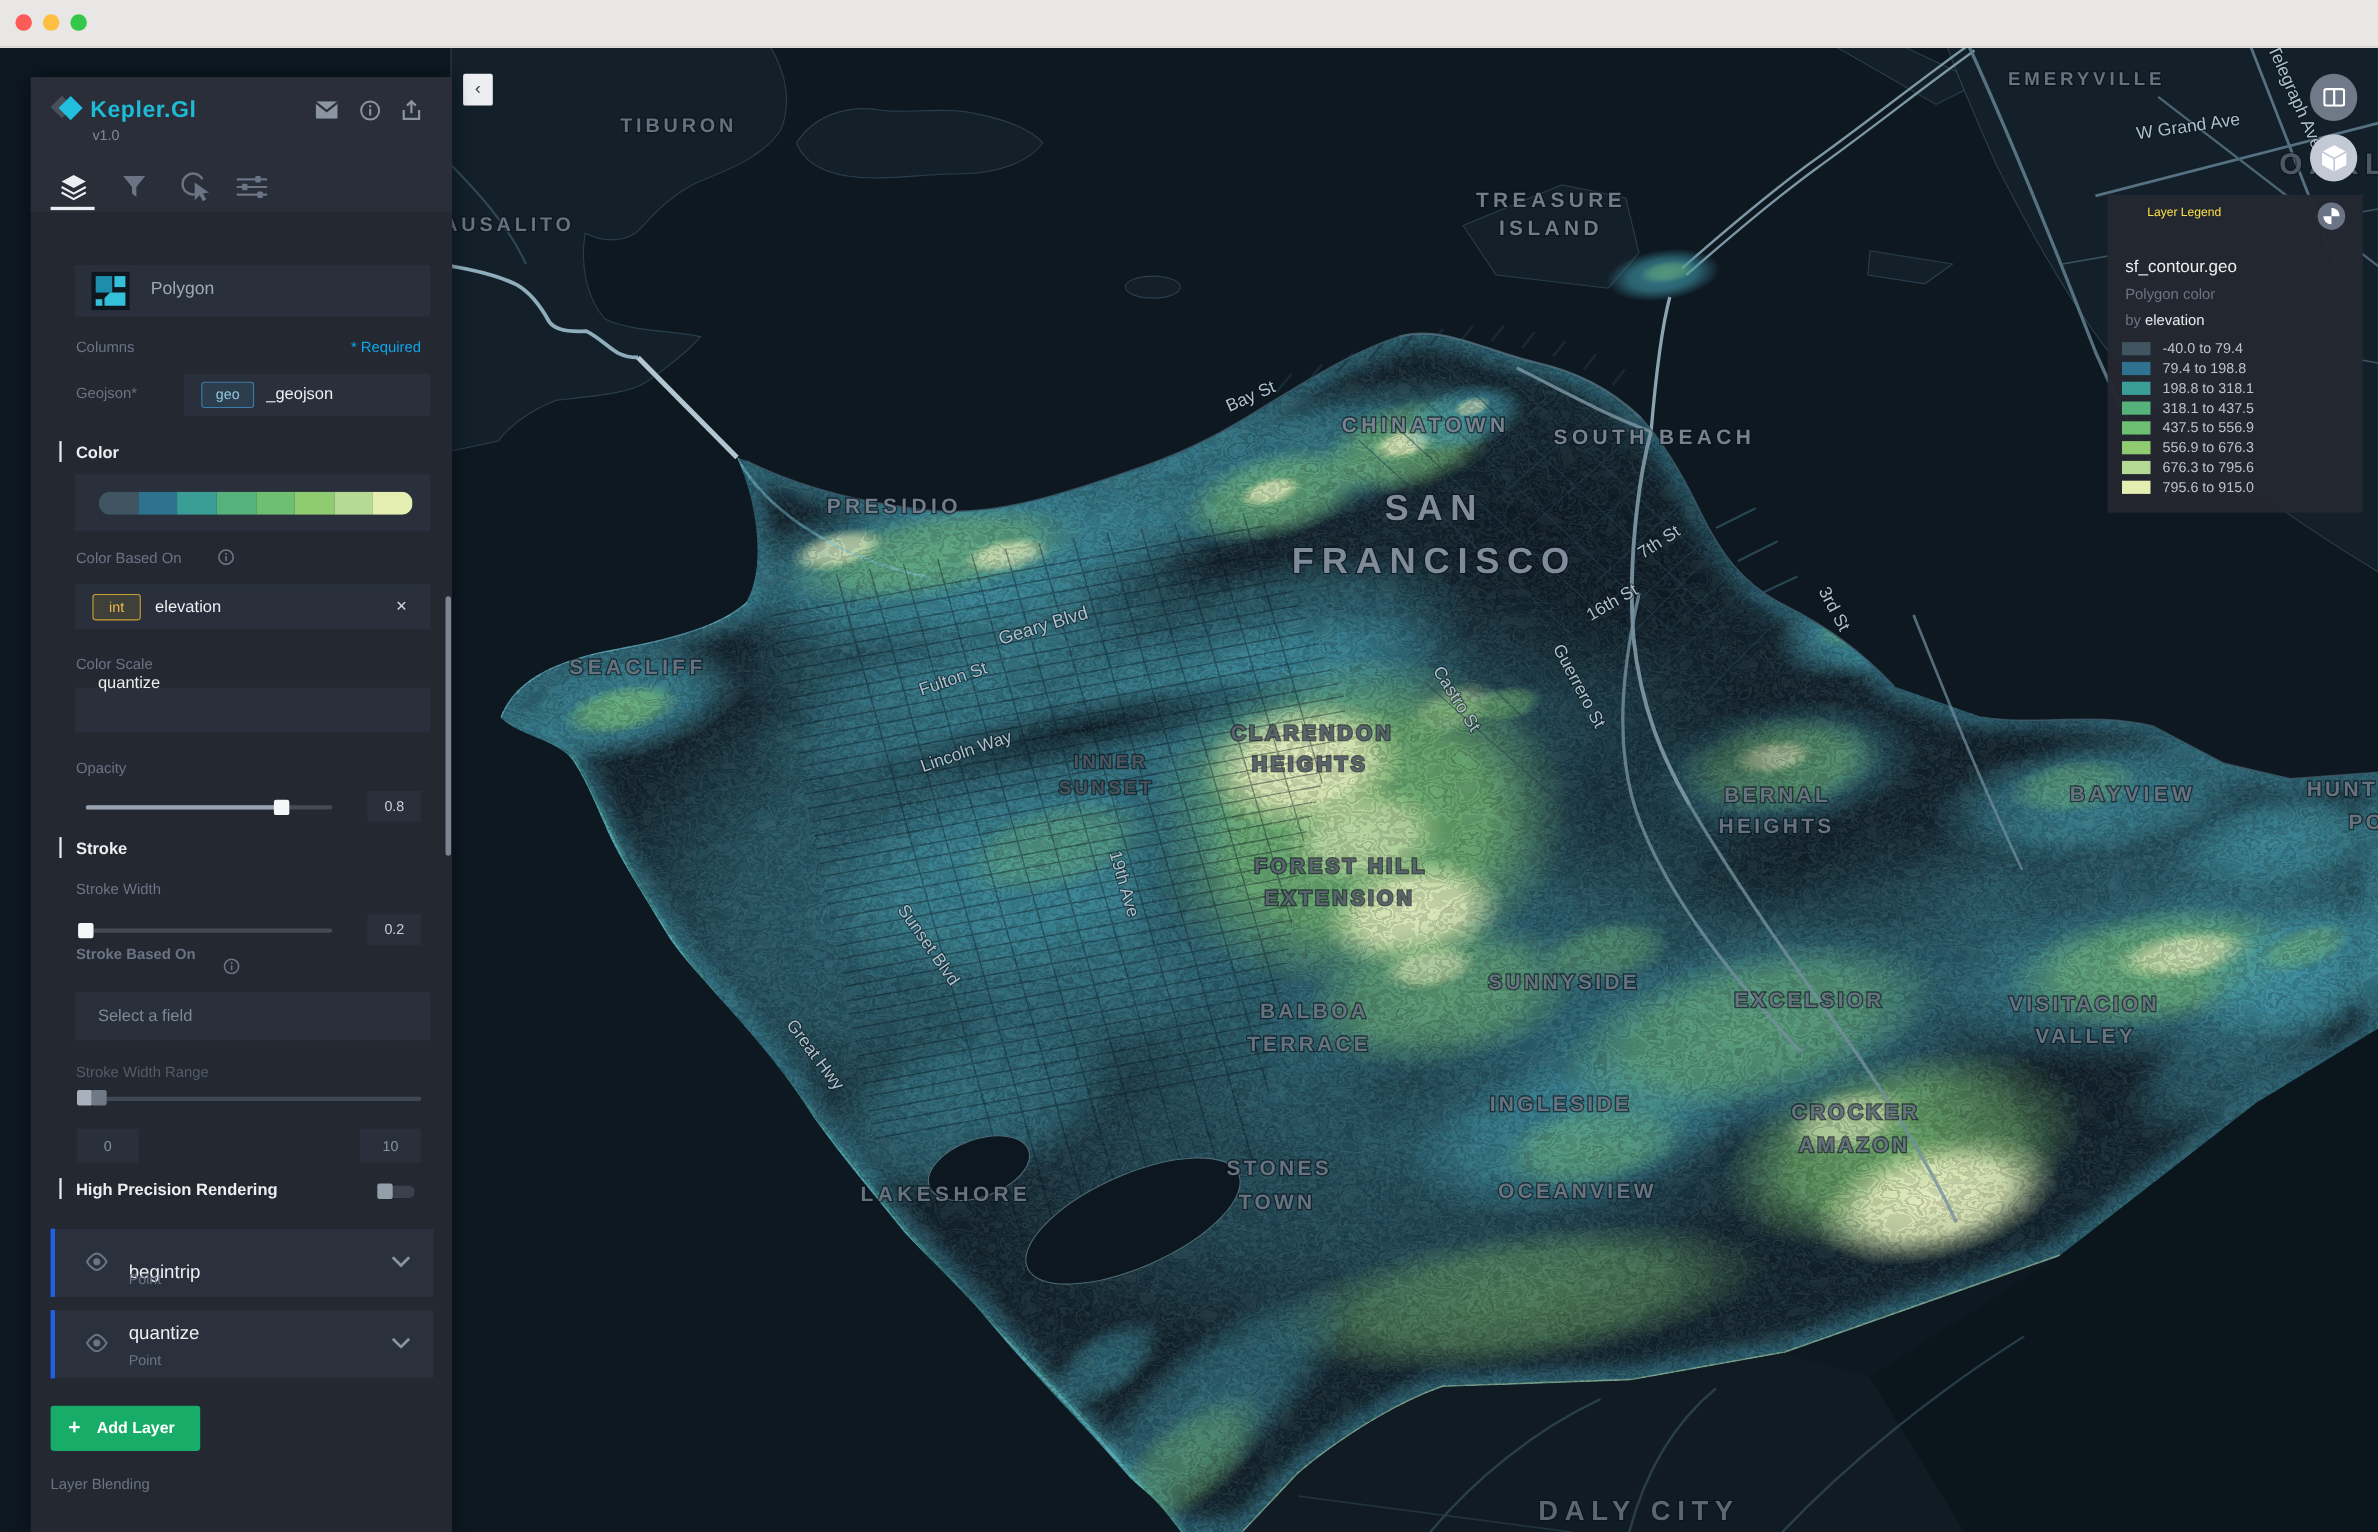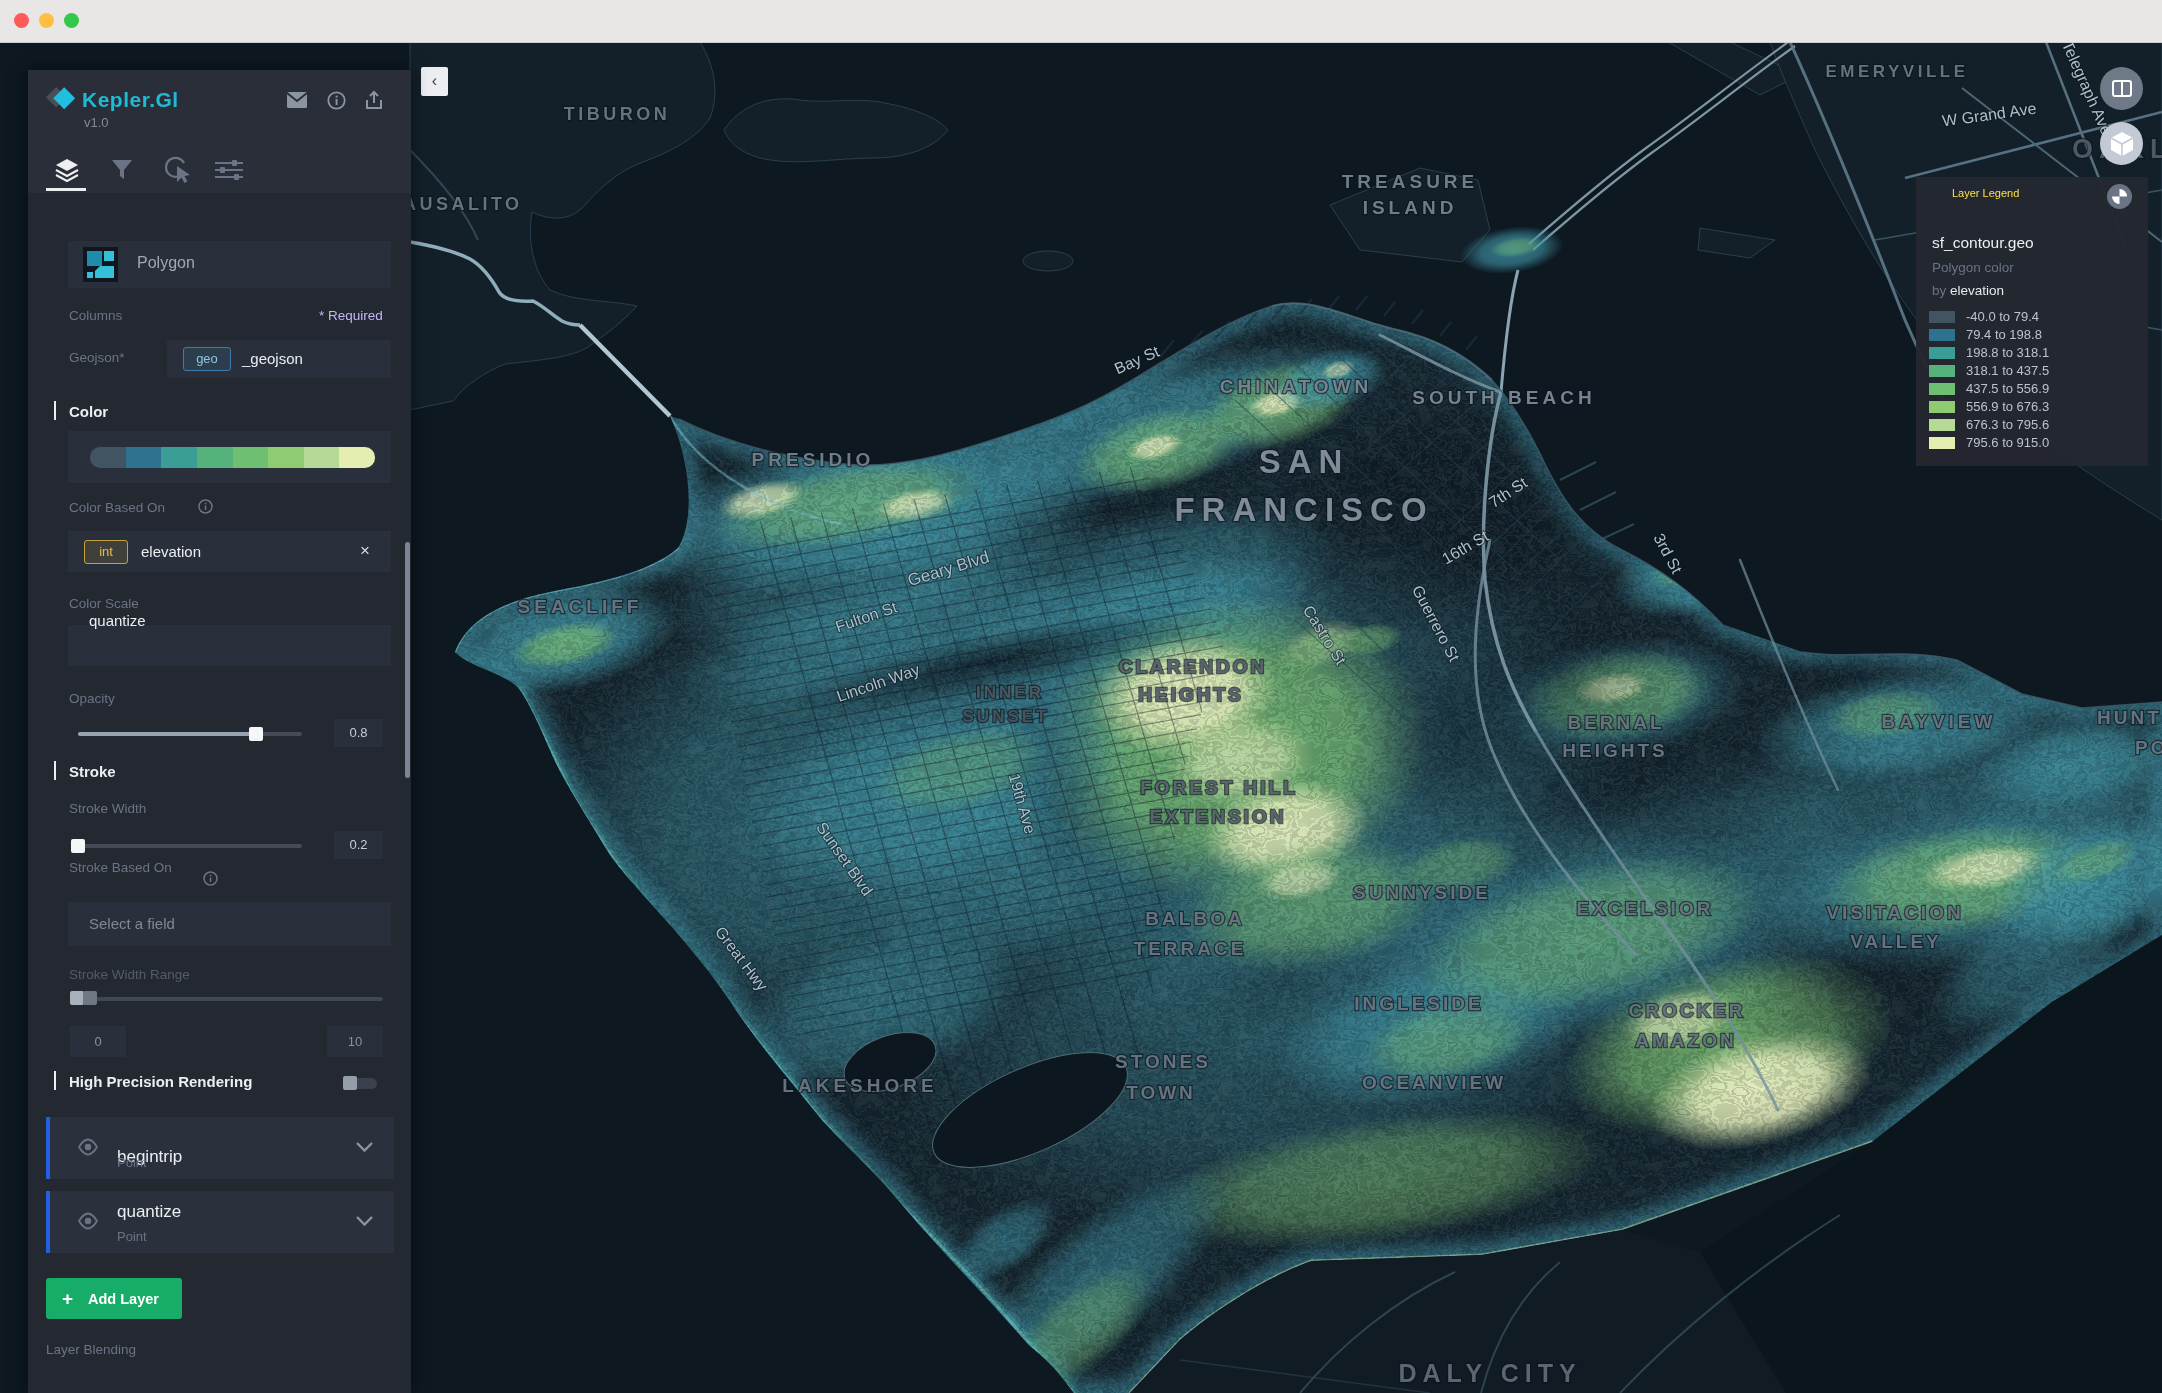--- a/index.html
+++ b/index.html
@@ -385,21 +385,21 @@
 <svg class="abs" style="left:83px;top:247px;z-index:13;" width="35" height="35" viewBox="0 0 35 35">
     <rect width="35" height="35" fill="#10161d"></rect>
     <rect x="4" y="4" width="15" height="15" fill="#1e8cab"></rect>
     <rect x="21" y="4" width="10" height="10" fill="#35c0da"></rect>
     <path d="M12,31 L12,24 L17,19 L31,19 L31,31 Z" fill="#35c0da"></path>
     <rect x="4" y="25" width="6" height="6" fill="#35c0da"></rect>
   </svg>
 <div class="pw" style="left:137px;top:254px;font-size:16px;color:#a0a8b4;">Polygon</div>
 
 <div class="pl" style="left:69px;top:308px;">Columns</div>
-<div class="pl" style="left:319px;top:308px;color:#c4b5fd;">* Required</div>
+<div class="pl" style="left:319px;top:308px;color:#0ea5e9;">* Required</div>
 <div class="pl" style="left:69px;top:350px;">Geojson*</div>
 <div class="inbox" style="left:167px;top:340px;width:224px;height:38px;"></div>
 <div class="chip" style="left:183px;top:347px;width:46px;height:22px;line-height:22px;border:1px solid #3e7ba8;background:rgba(62,123,168,.18);color:#8fc6dd;">geo</div>
 <div class="pw" style="left:242px;top:350px;font-size:15px;">_geojson</div>
 
 <div class="secbar" style="top:401px;height:19px;"></div>
 <div class="sechead" style="top:403px;">Color</div>
 <div class="inbox" style="left:68px;top:431px;width:323px;height:52px;"></div>
 <div class="abs" style="left:90px;top:447px;width:285px;height:21px;border-radius:10px;overflow:hidden;display:flex;z-index:13;">
   <div style="flex:1;background:#415461;"></div>
@@ -432,21 +432,21 @@
 <div class="slider-fill" style="left:78px;top:732px;width:178px;"></div>
 <div class="slider-handle" style="left:249px;top:727px;"></div>
 <div class="valbox" style="left:334px;top:719px;">0.8</div>
 
 <div class="secbar" style="top:761px;height:19px;"></div>
 <div class="sechead" style="top:763px;">Stroke</div>
 <div class="pl" style="left:69px;top:801px;">Stroke Width</div>
 <div class="slider-track" style="left:78px;top:844px;width:224px;"></div>
 <div class="slider-handle" style="left:71px;top:839px;"></div>
 <div class="valbox" style="left:334px;top:831px;">0.2</div>
-<div class="pl" style="left:69px;top:860px;">Stroke Based On</div>
+<div class="pl" style="left:69px;top:860px;font-weight:bold;">Stroke Based On</div>
 <svg class="abs" style="left:203px;top:871px;z-index:12;" width="15" height="15" viewBox="0 0 15 15">
     <circle cx="7.5" cy="7.5" r="6.5" fill="none" stroke="#6a7485" stroke-width="1.5"></circle>
     <rect x="6.8" y="6.5" width="1.5" height="4.5" fill="#6a7485"></rect>
     <rect x="6.8" y="3.7" width="1.5" height="1.6" fill="#6a7485"></rect>
   </svg>
 <div class="inbox" style="left:68px;top:902px;width:323px;height:44px;"></div>
 <div class="pl" style="left:89px;top:915px;font-size:15px;color:#7f8996;">Select a field</div>
 <div class="pl" style="left:69px;top:967px;color:#515d68;">Stroke Width Range</div>
 <div class="slider-track" style="left:70px;top:997px;width:313px;background:#3f4752;"></div>
 <div class="slider-handle" style="left:70px;top:991px;background:#a9b1bc;"></div>

